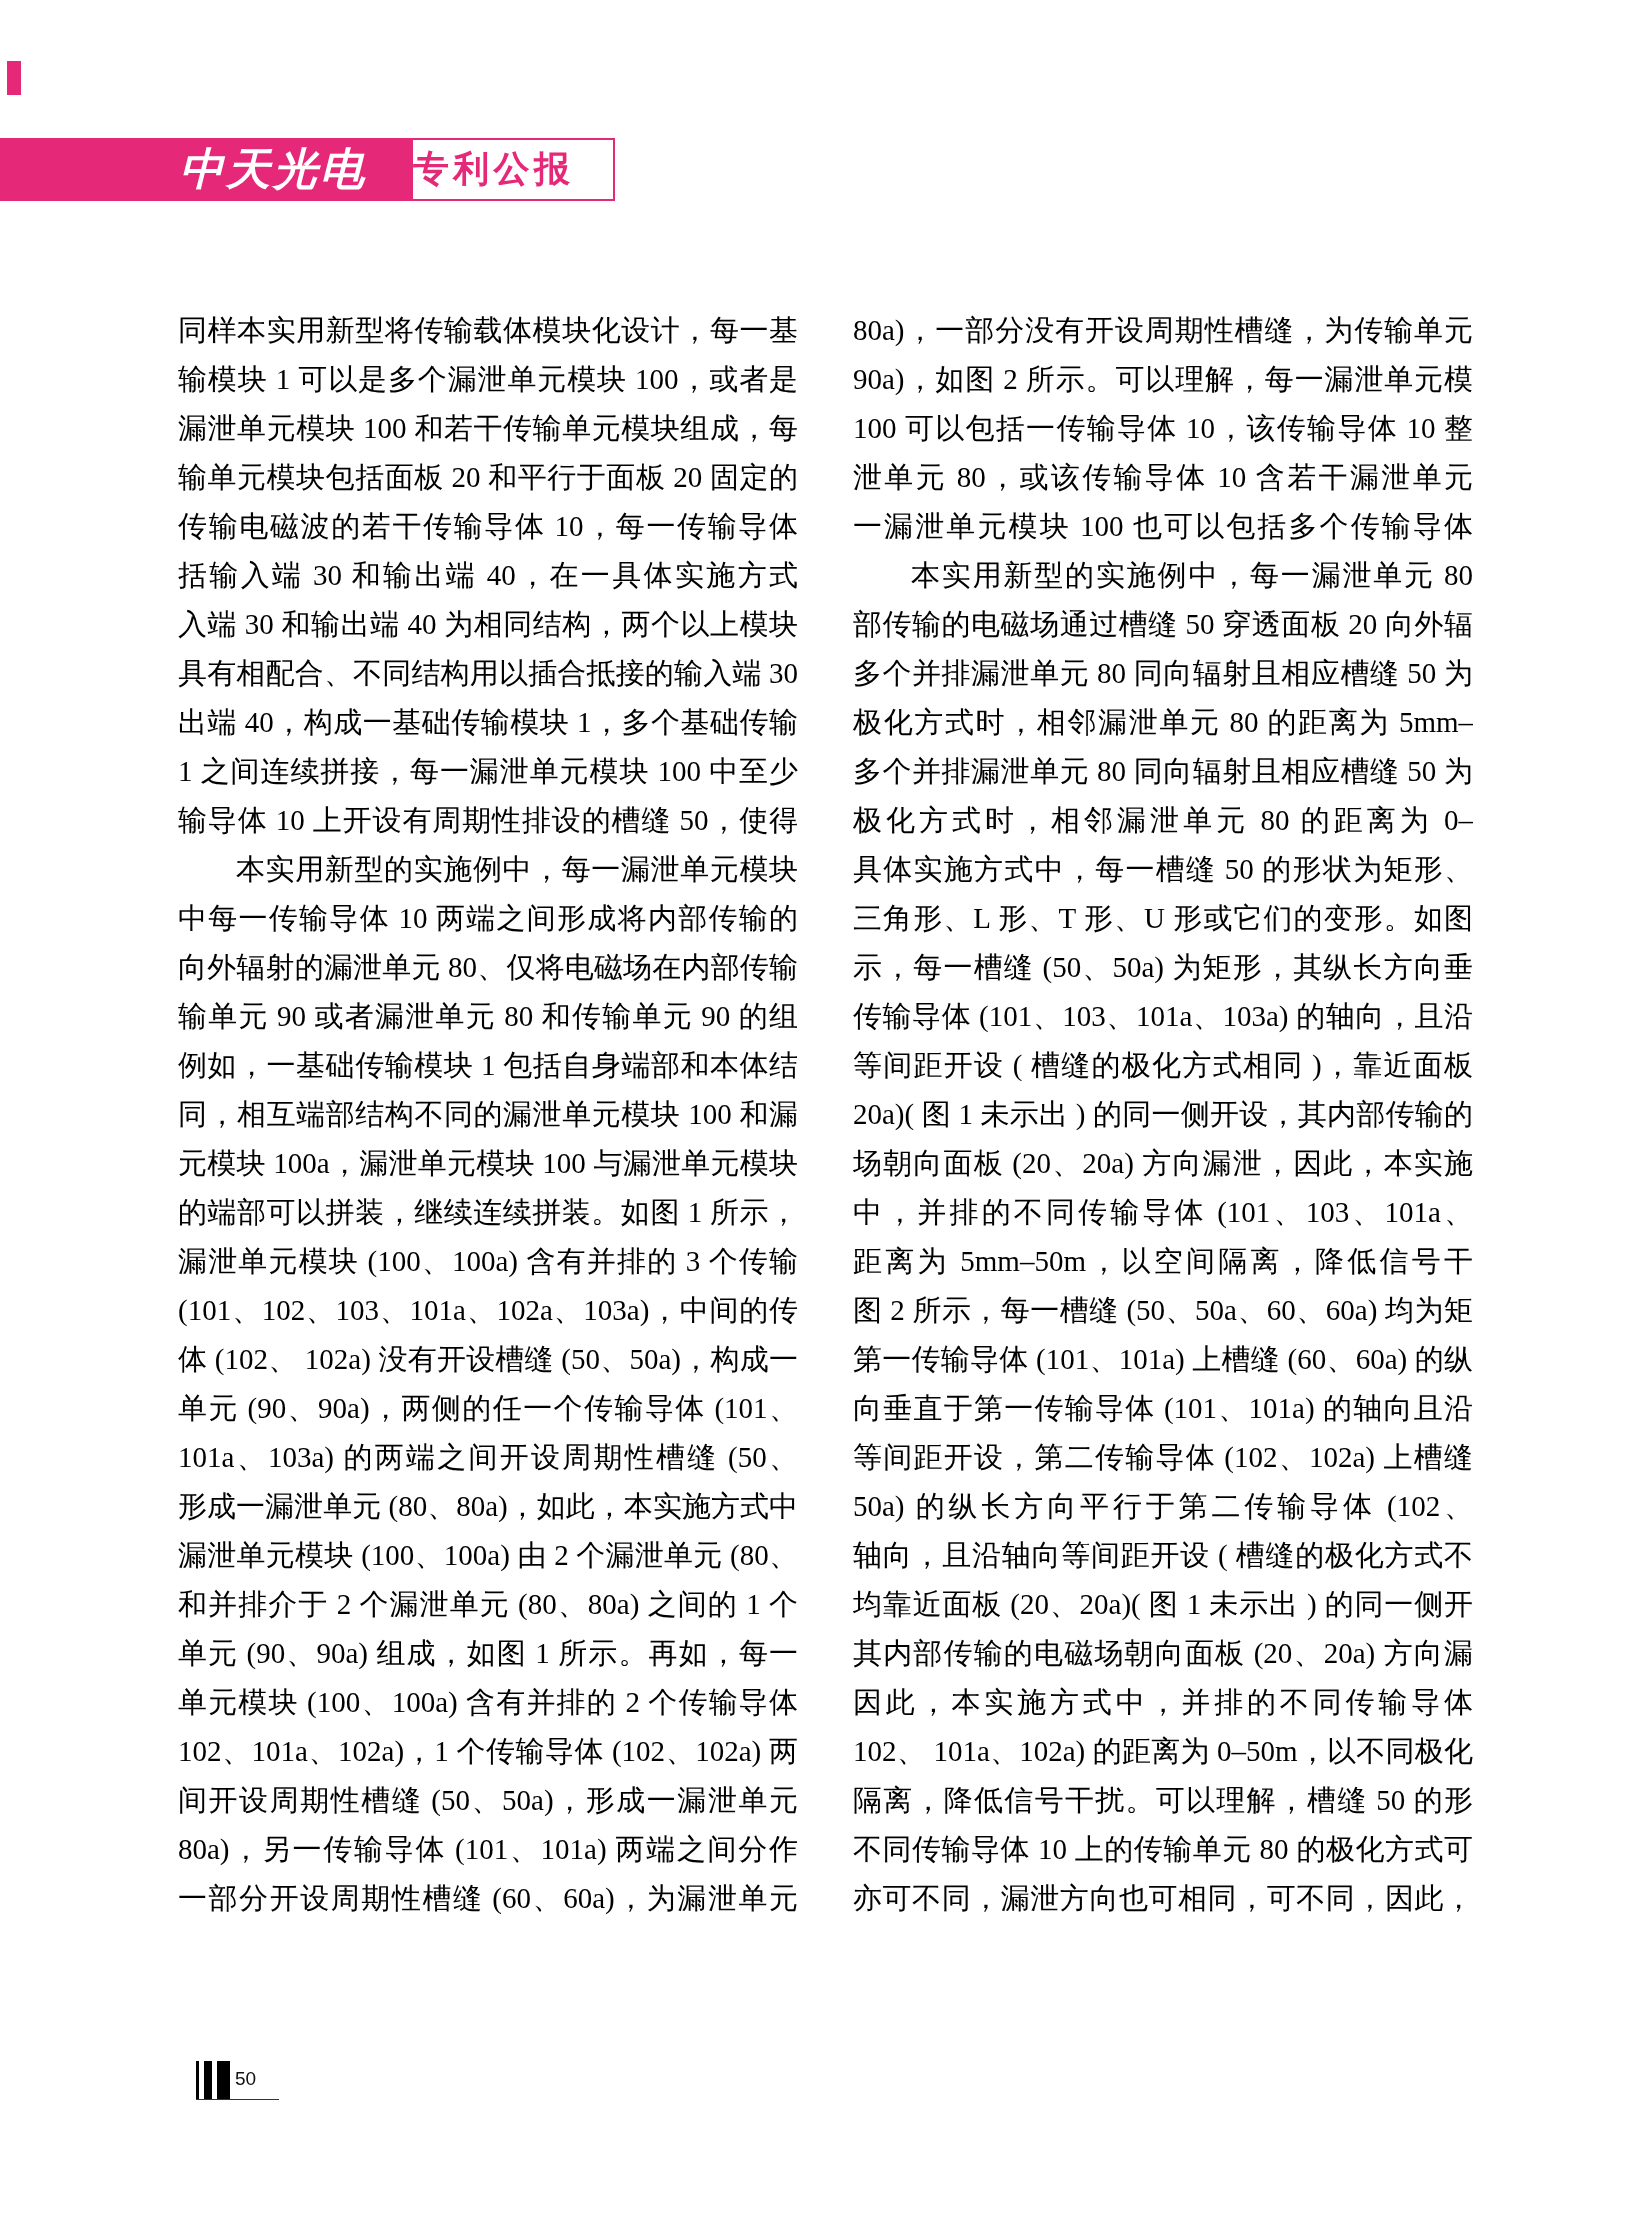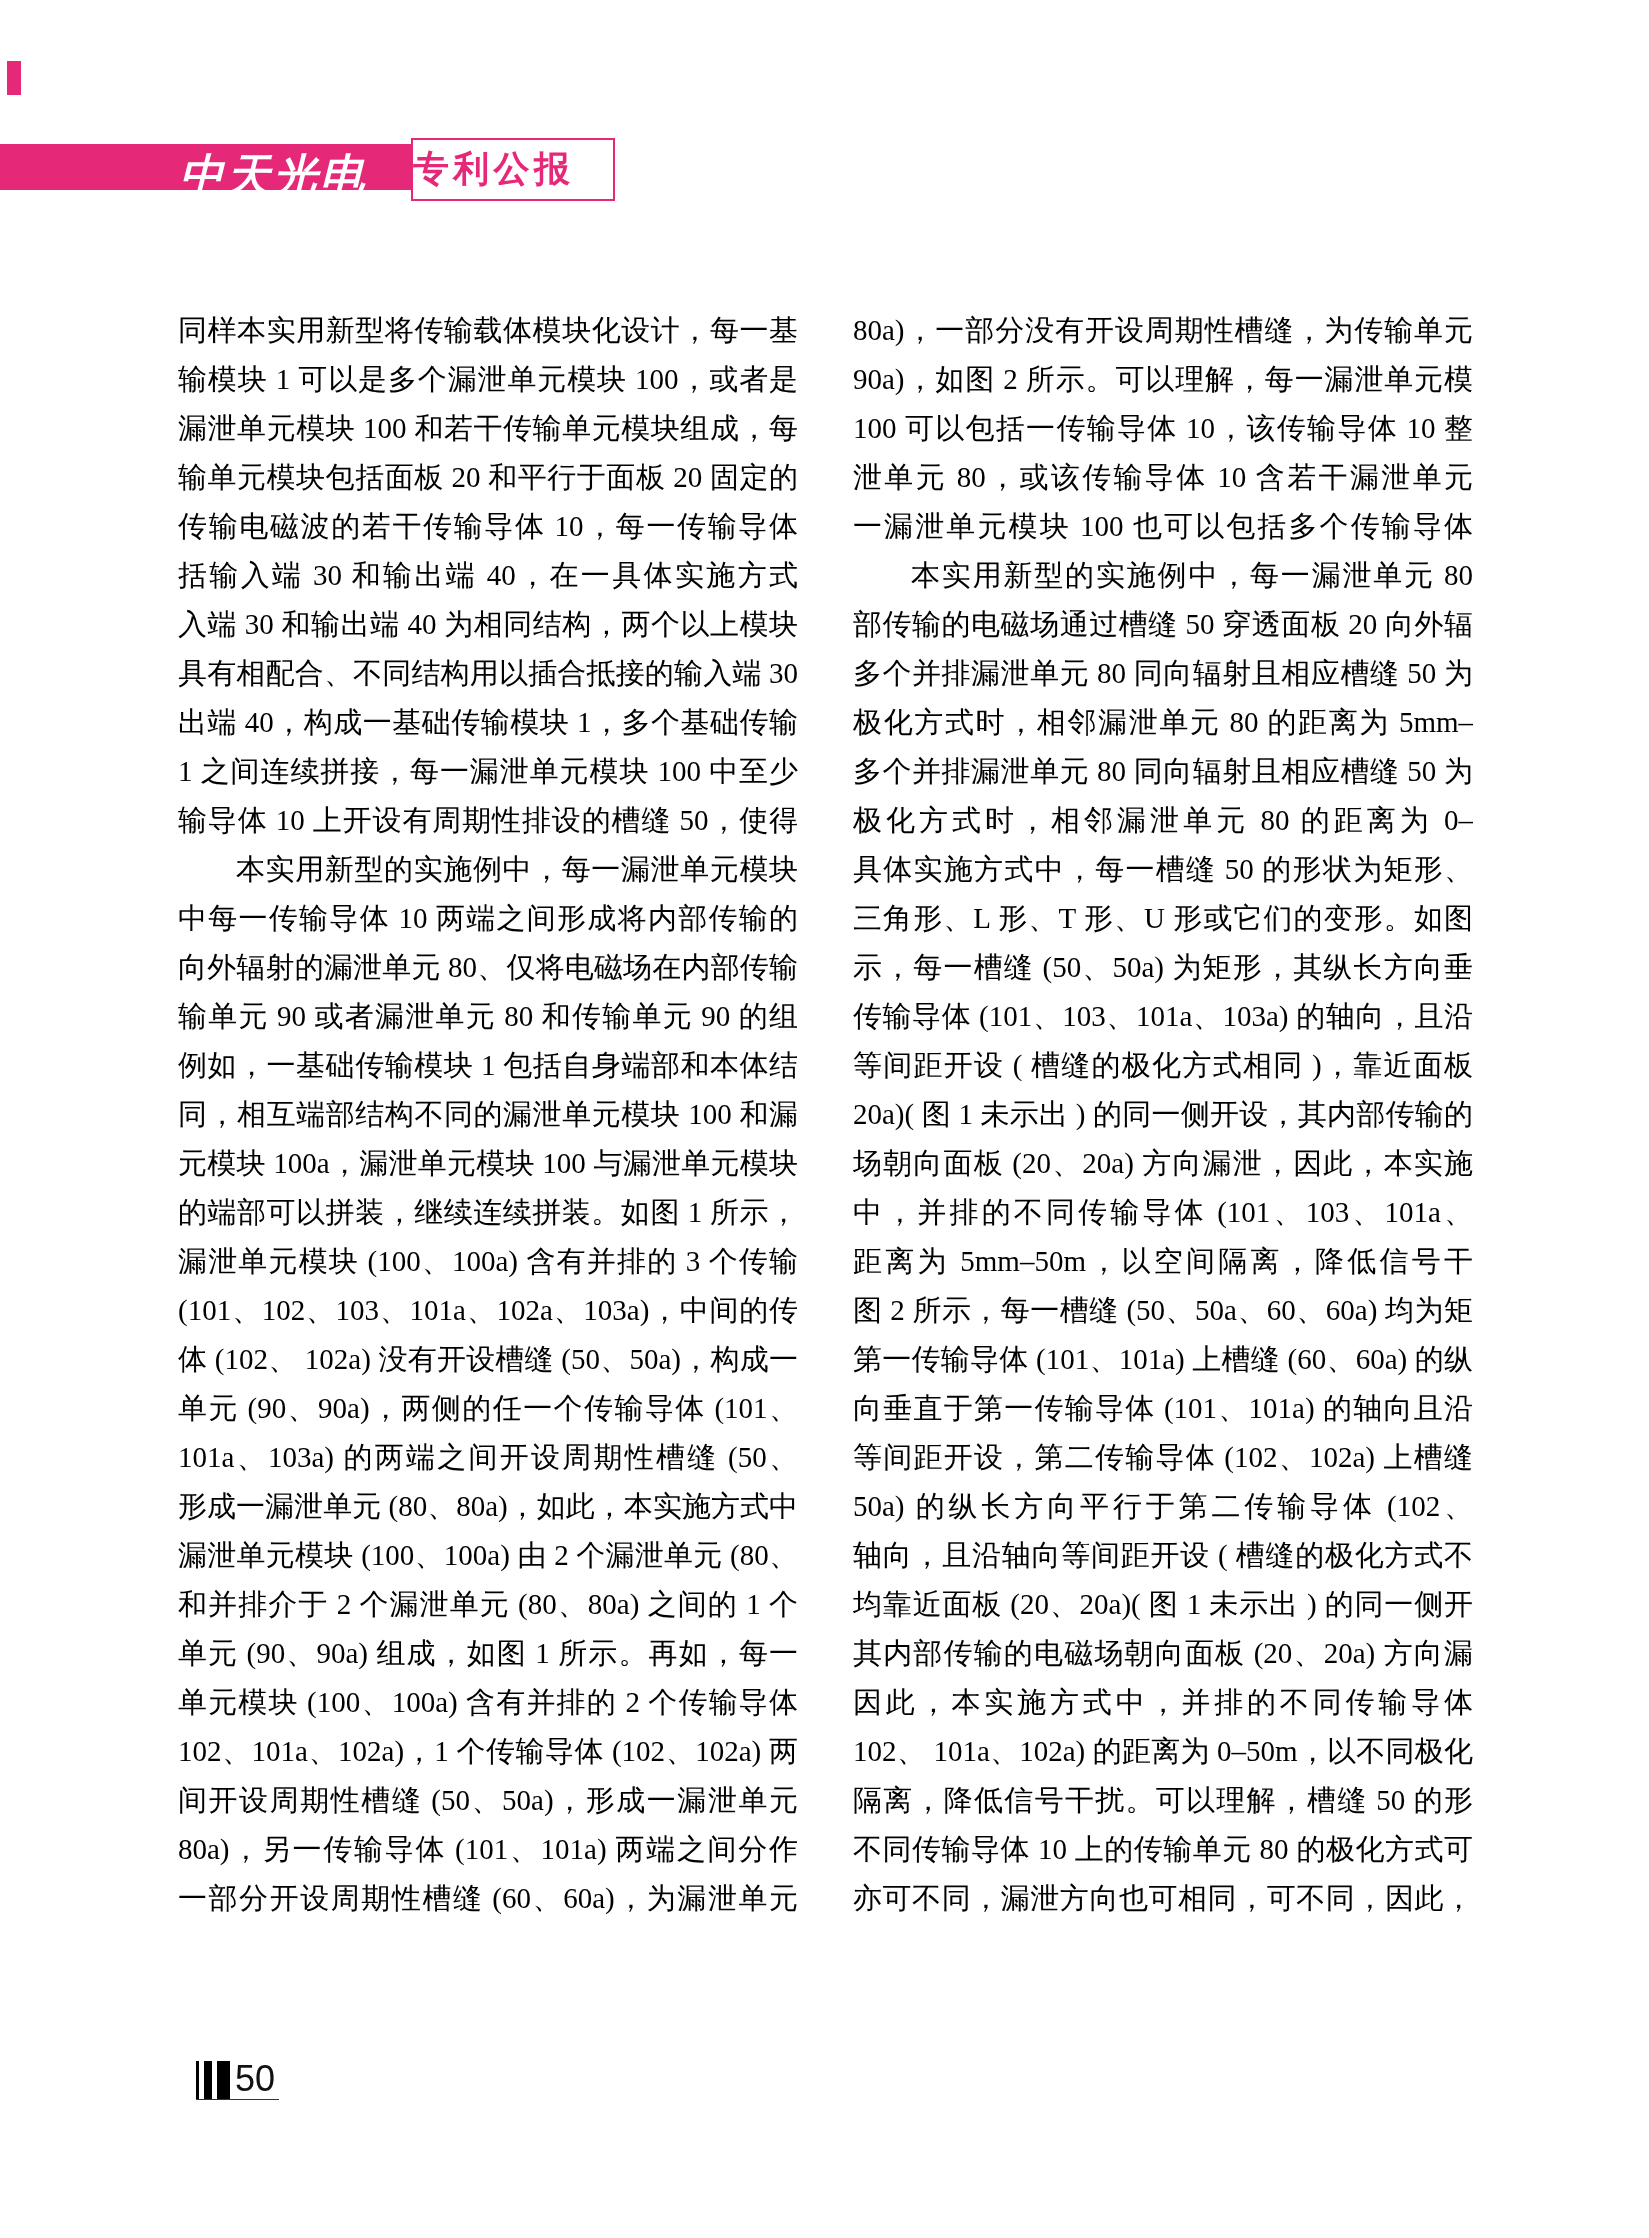--- a/index.html
+++ b/index.html
@@ -8,21 +8,21 @@
     width:1649px;height:2239px;
     background:#ffffff;
     overflow:hidden;
     font-family:"Liberation Serif", serif;
   }
   .corner-mark{
     position:absolute;left:7.1px;top:61px;width:14.3px;height:34px;
     background:var(--accent,#E62878);
   }
   .header-bar{
-    position:absolute;left:0;top:144px;width:411px;height:46px;
+    position:absolute;left:0;top:138px;width:411px;height:63px;
     background:var(--accent,#E62878);
   }
   .logo{
     position:absolute;right:44px;top:0;height:63px;line-height:63px;
     color:#ffffff;font-size:44px;font-weight:bold;font-style:italic;
     font-family:"Liberation Serif", serif;letter-spacing:2.9px;
     white-space:nowrap;
   }
   .gazette-box{
     position:absolute;left:411px;top:138px;width:204px;height:63px;
@@ -54,21 +54,21 @@
   .fbar{position:absolute;top:0;height:39px;background:#000;}
   .fbar1{left:0;width:2.9px;}
   .fbar2{left:7.8px;width:7.8px;}
   .fbar3{left:20.7px;width:13px;}
   .footer-line{
     position:absolute;left:196px;top:38px;width:83px;height:1.4px;background:#333;
   }
   .page-number{
     position:absolute;left:235px;top:1.4px;
     font-family:"Liberation Sans", sans-serif;
-    font-size:36px;color:#111;line-height:34px;
+    font-size:19px;color:#111;line-height:34px;
   }
 </style>
 </head>
 <body>
 
 <div class="page">
 
   <div class="corner-mark"></div>
 
   <div class="header-bar">

